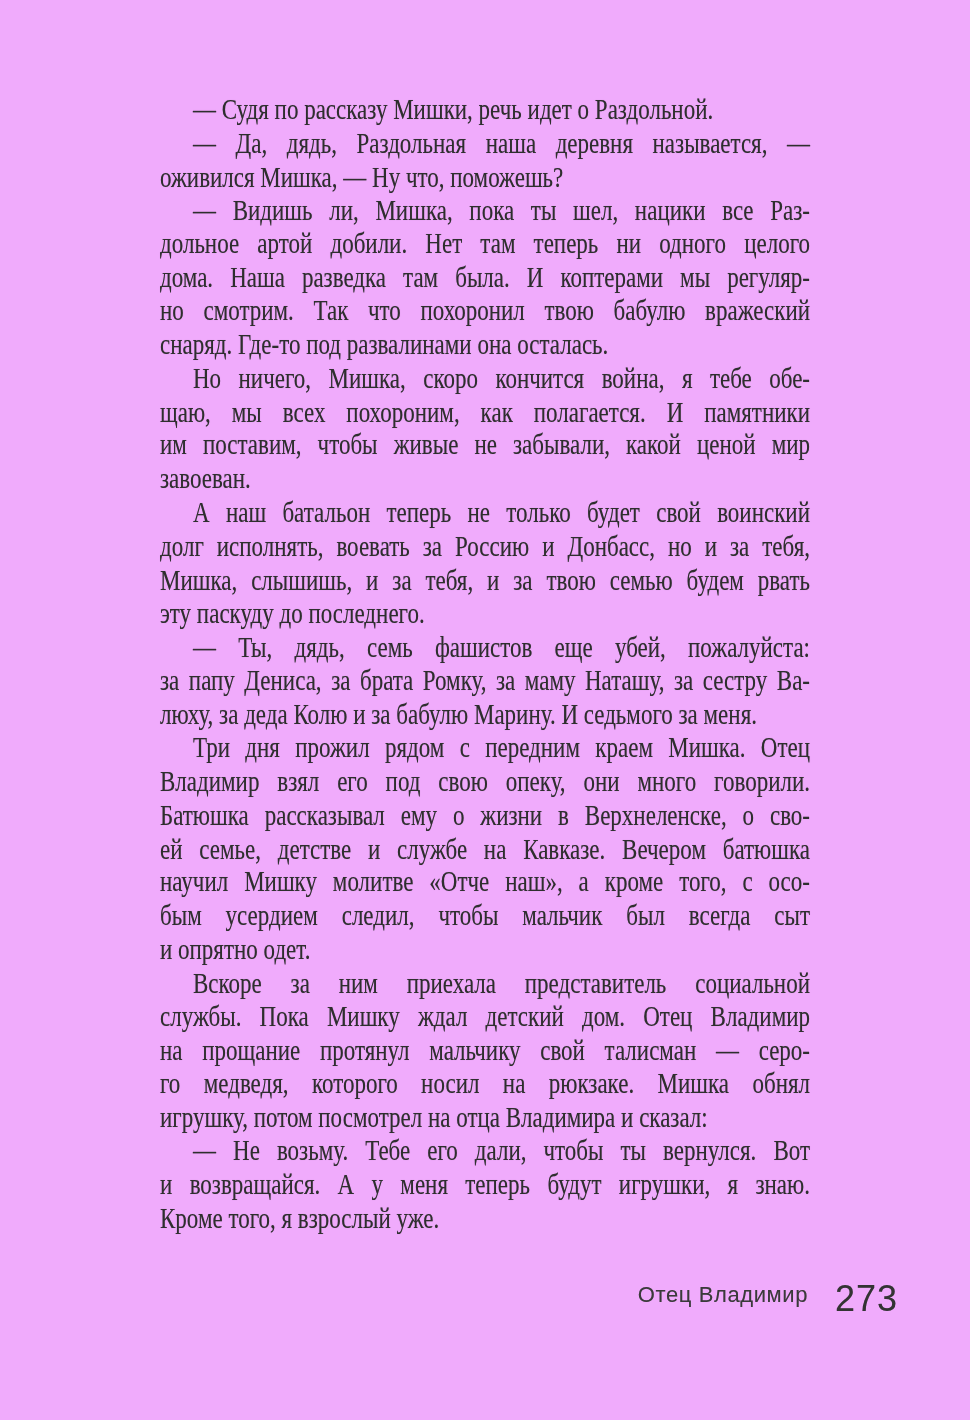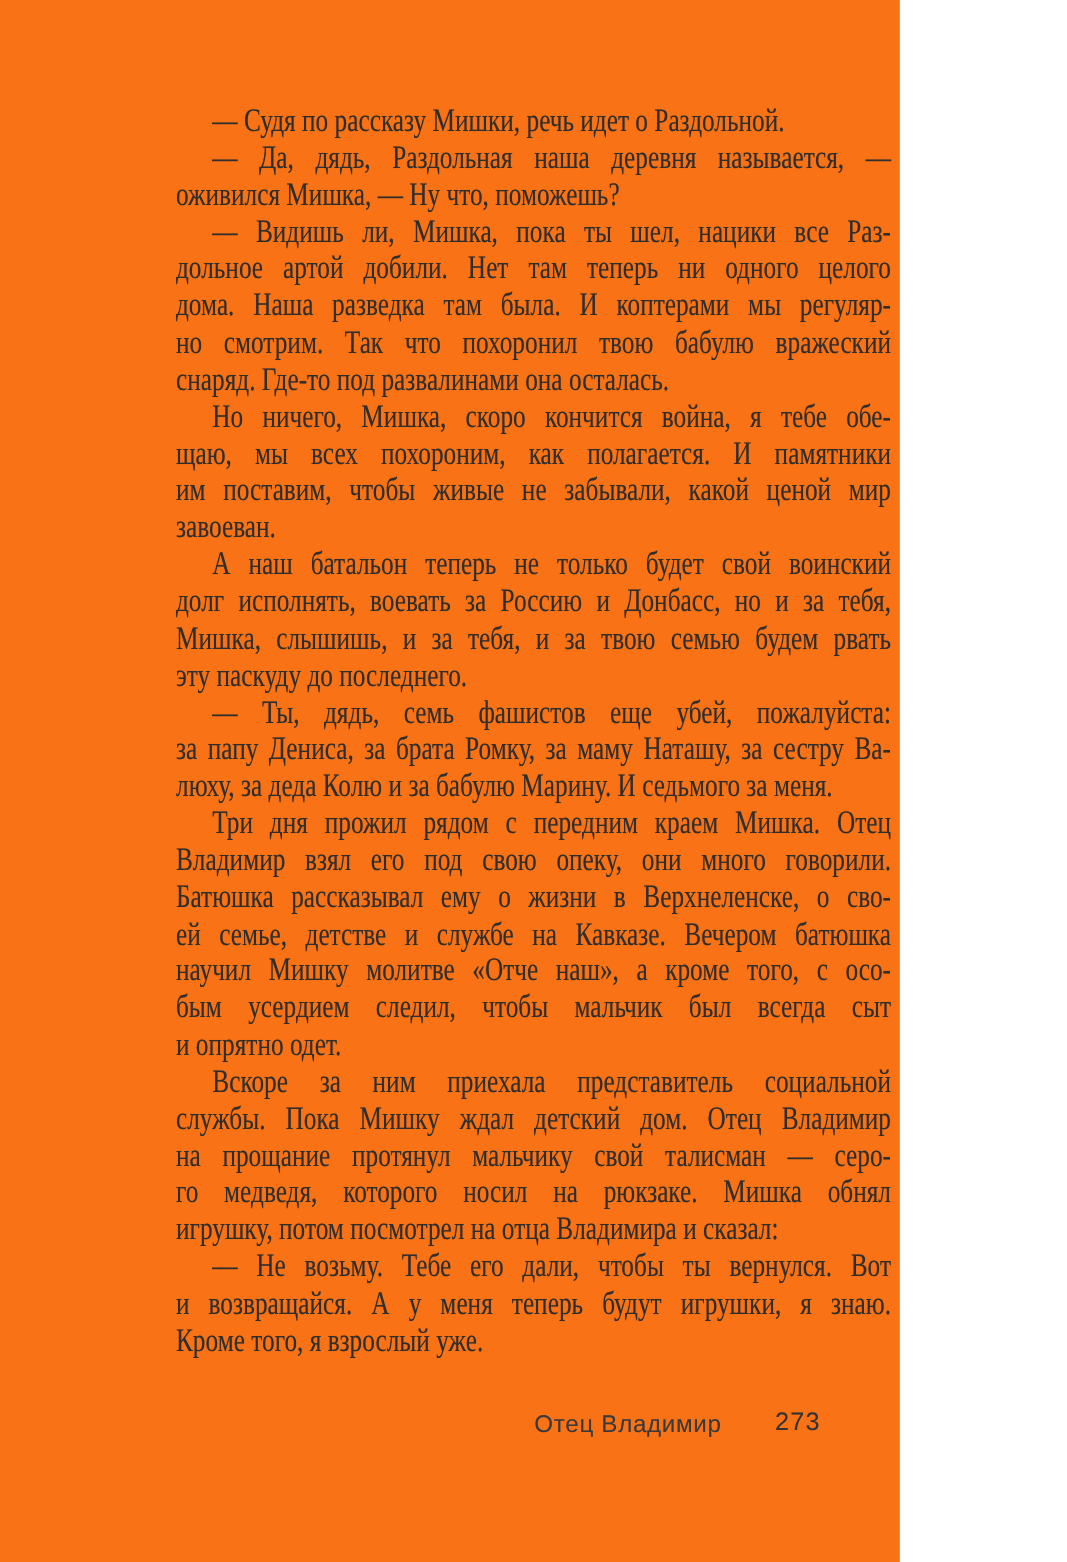--- a/index.html
+++ b/index.html
@@ -2,23 +2,23 @@
 <html><head>
 <meta charset="utf-8">
 <style>
   html, body {
     margin: 0;
     padding: 0;
     background: #ffffff;
   }
   .page {
     position: relative;
-    width: 818px;
+    width: 970px;
     height: 1420px;
-    background: #f97316;
+    background: #f0abfc;
     overflow: hidden;
   }
   
   .text-block {
     position: absolute;
     left: 160px;
     top: 93px;
     width: 650px;
     font-family: "Liberation Serif", "DejaVu Serif", serif;
     font-size: 23px;
@@ -50,21 +50,21 @@
     line-height: 1;
     letter-spacing: 0.6px;
     color: #3a3a3a;
     text-shadow: 0 0 0.5px rgba(58,58,58,0.3);
   }
   .page-number {
     position: absolute;
     top: 1281px;
     right: 72px;
     font-family: "Liberation Sans", "DejaVu Sans", sans-serif;
-    font-size: 23px;
+    font-size: 36px;
     line-height: 1;
     letter-spacing: 1px;
     color: #333333;
     text-shadow: 0 0 0.5px rgba(51,51,51,0.3);
   }
 </style>
 </head>
 <body>
 
 <div class="page">

